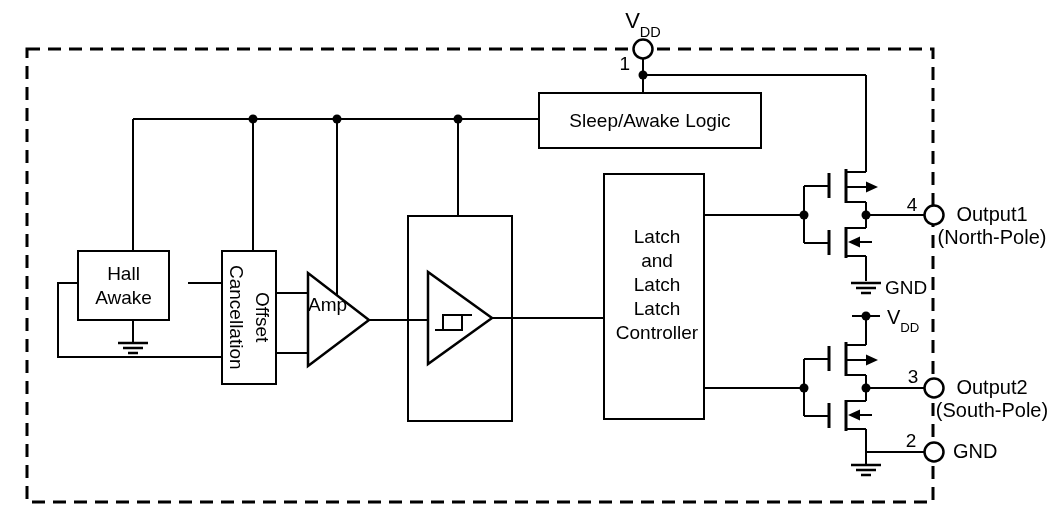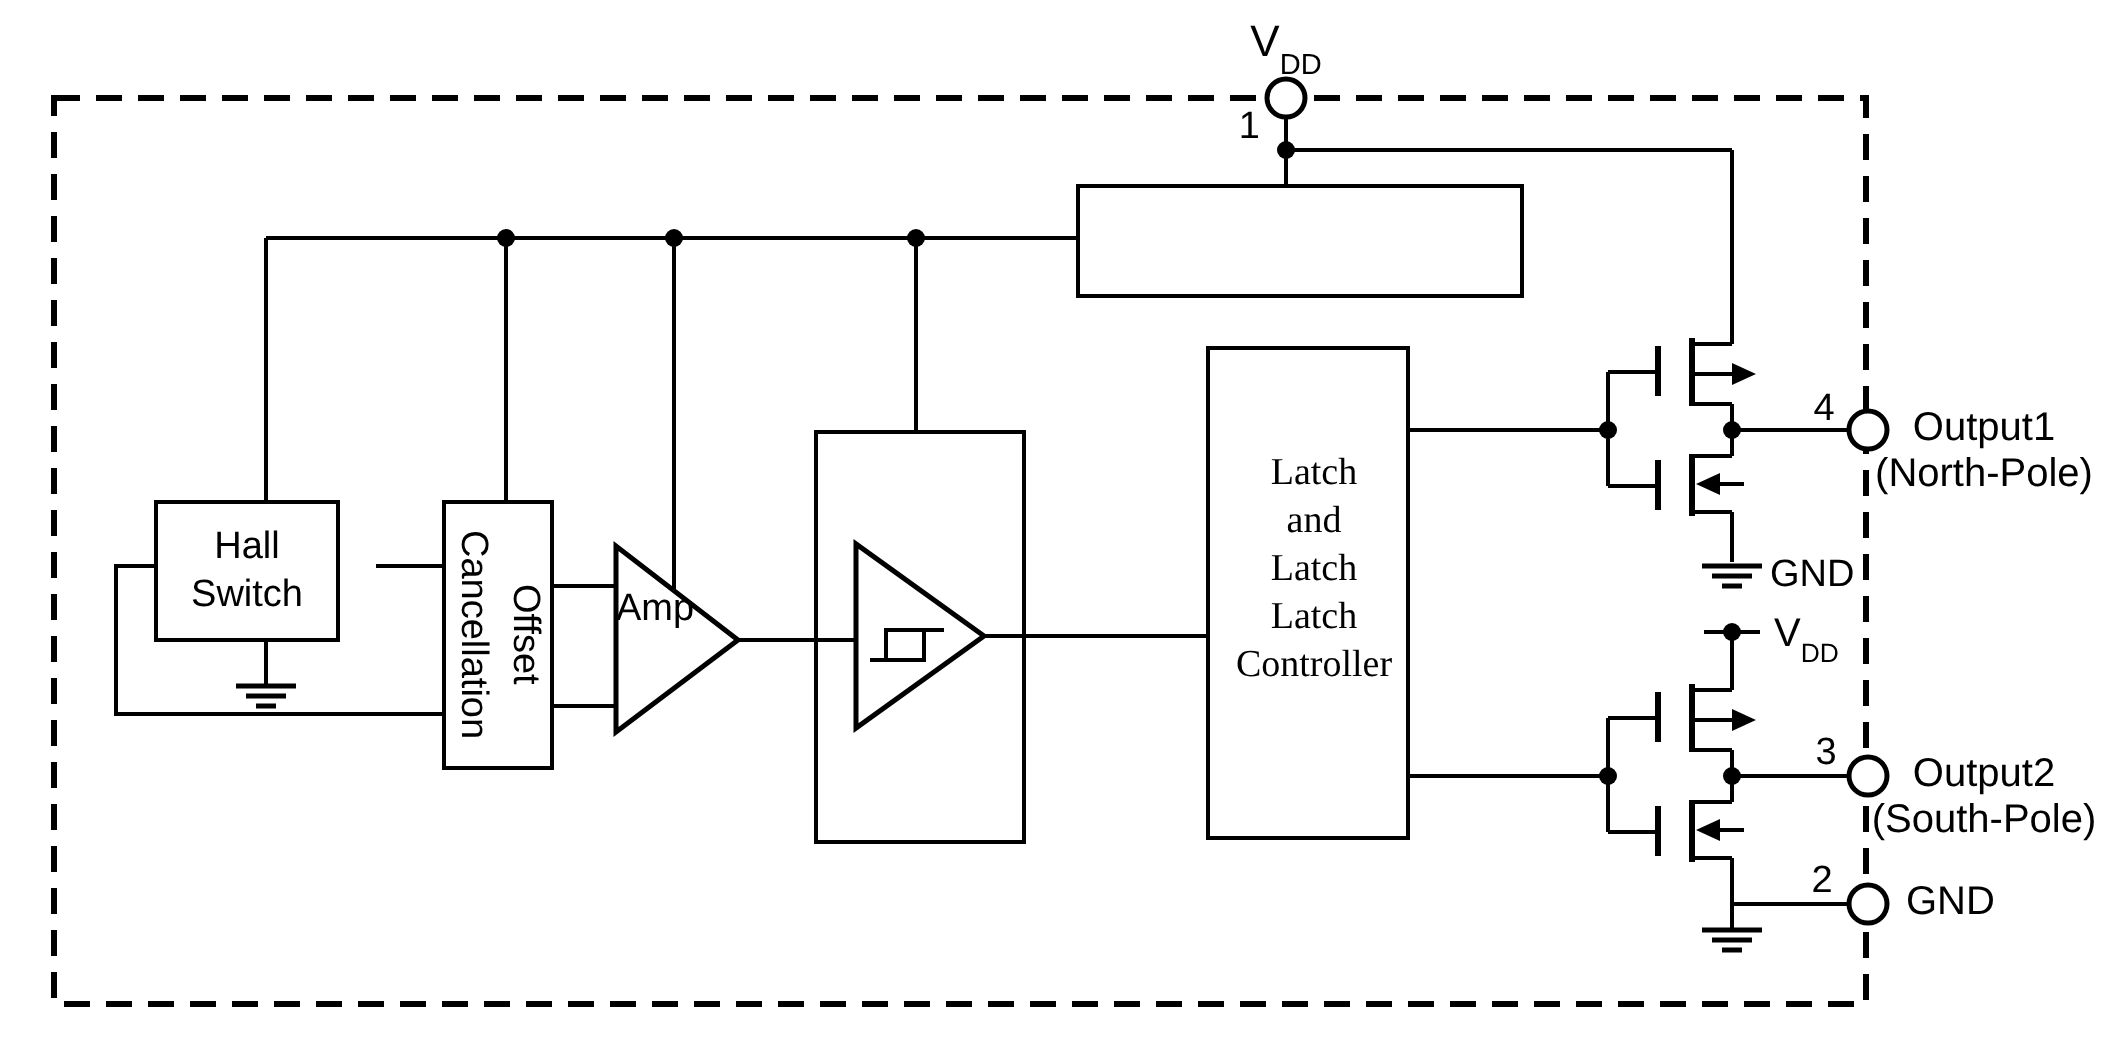--- a/index.html
+++ b/index.html
@@ -170,33 +170,34 @@
 
     <g fill="#fff" stroke-width="2.5">
       <circle cx="643" cy="49" r="9.5"></circle>
       <circle cx="934" cy="215" r="9.5"></circle>
       <circle cx="934" cy="388" r="9.5"></circle>
       <circle cx="934" cy="452" r="9.5"></circle>
     </g>
   </svg>
 
   <div class="blk" id="sleep-block" style="left:538px;top:92px;width:224px;height:57px;">
+    <div>Sleep/Awake Logic</div>
   </div>
 
   <div class="blk" id="hall-block" style="left:77px;top:250px;width:93px;height:71px;">
     <div>Hall</div>
-    <div>Switch</div>
+    <div>Awake</div>
   </div>
 
   <div class="blk" id="oc-block" style="left:221px;top:250px;width:56px;height:135px;">
     <div>Offset</div>
     <div>Cancellation</div>
   </div>
 
-  <div class="blk" id="latch-block" style="left:603px;top:173px;width:108px;height:247px;border:none;background:transparent;font-family:Liberation Serif, serif;">
+  <div class="blk" id="latch-block" style="left:603px;top:173px;width:108px;height:247px;border:none;background:transparent;">
     <div>Latch</div>
     <div>and</div>
     <div>Latch</div>
     <div>Latch</div>
     <div>Controller</div>
   </div>
 
   <div style="position:absolute;left:603px;top:173px;width:102px;height:247px;border:2px solid #000;box-sizing:border-box;z-index:1;background:#fff;"></div>
 
   <div class="lbl center" id="vdd-top-label" style="left:600px;top:10px;width:86px;"><span>V</span><sub class="vs">DD</sub></div>

